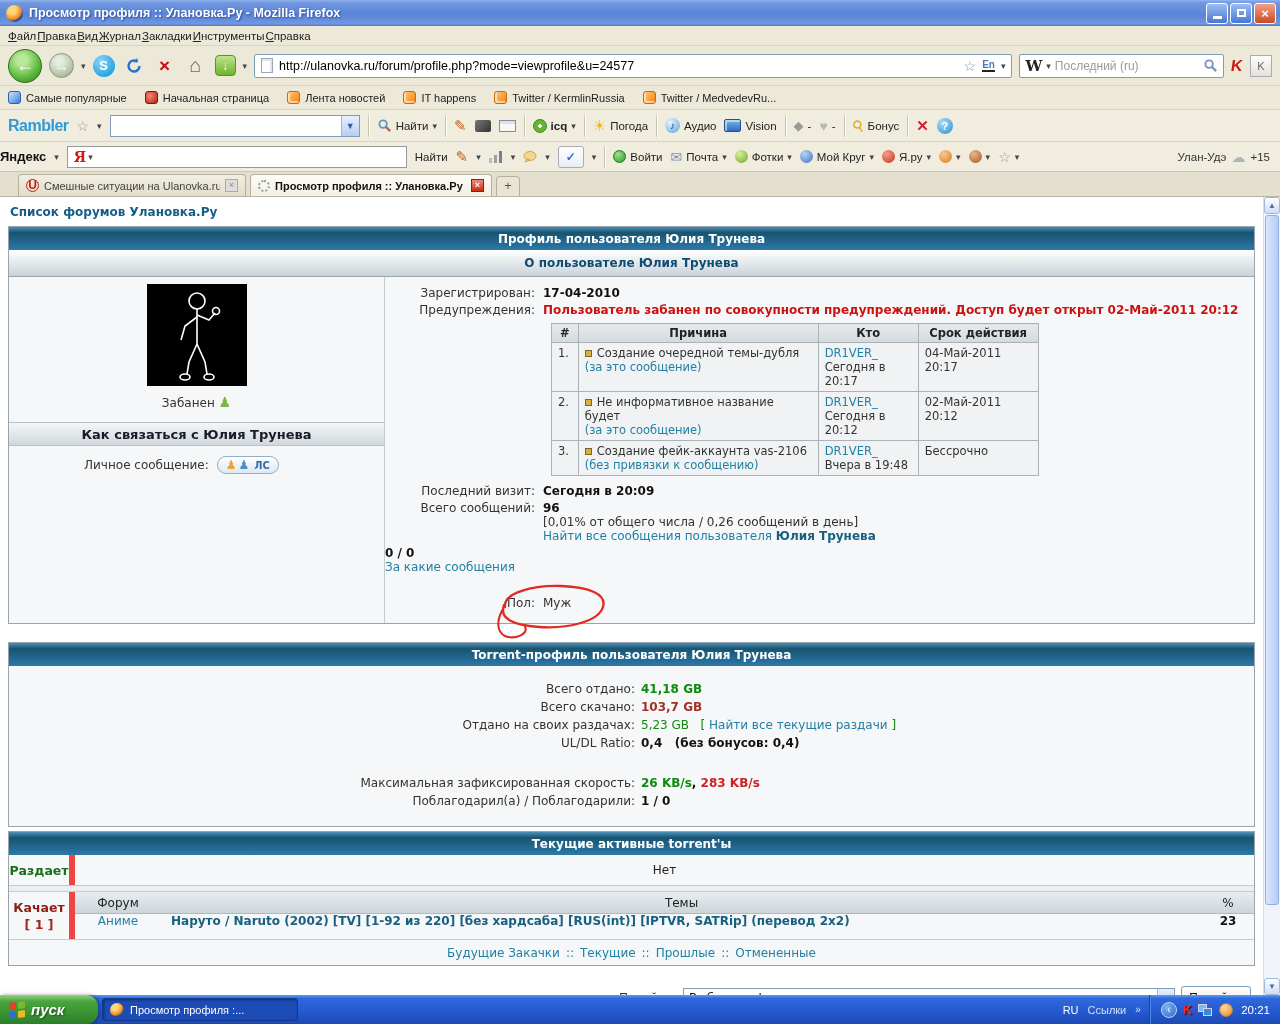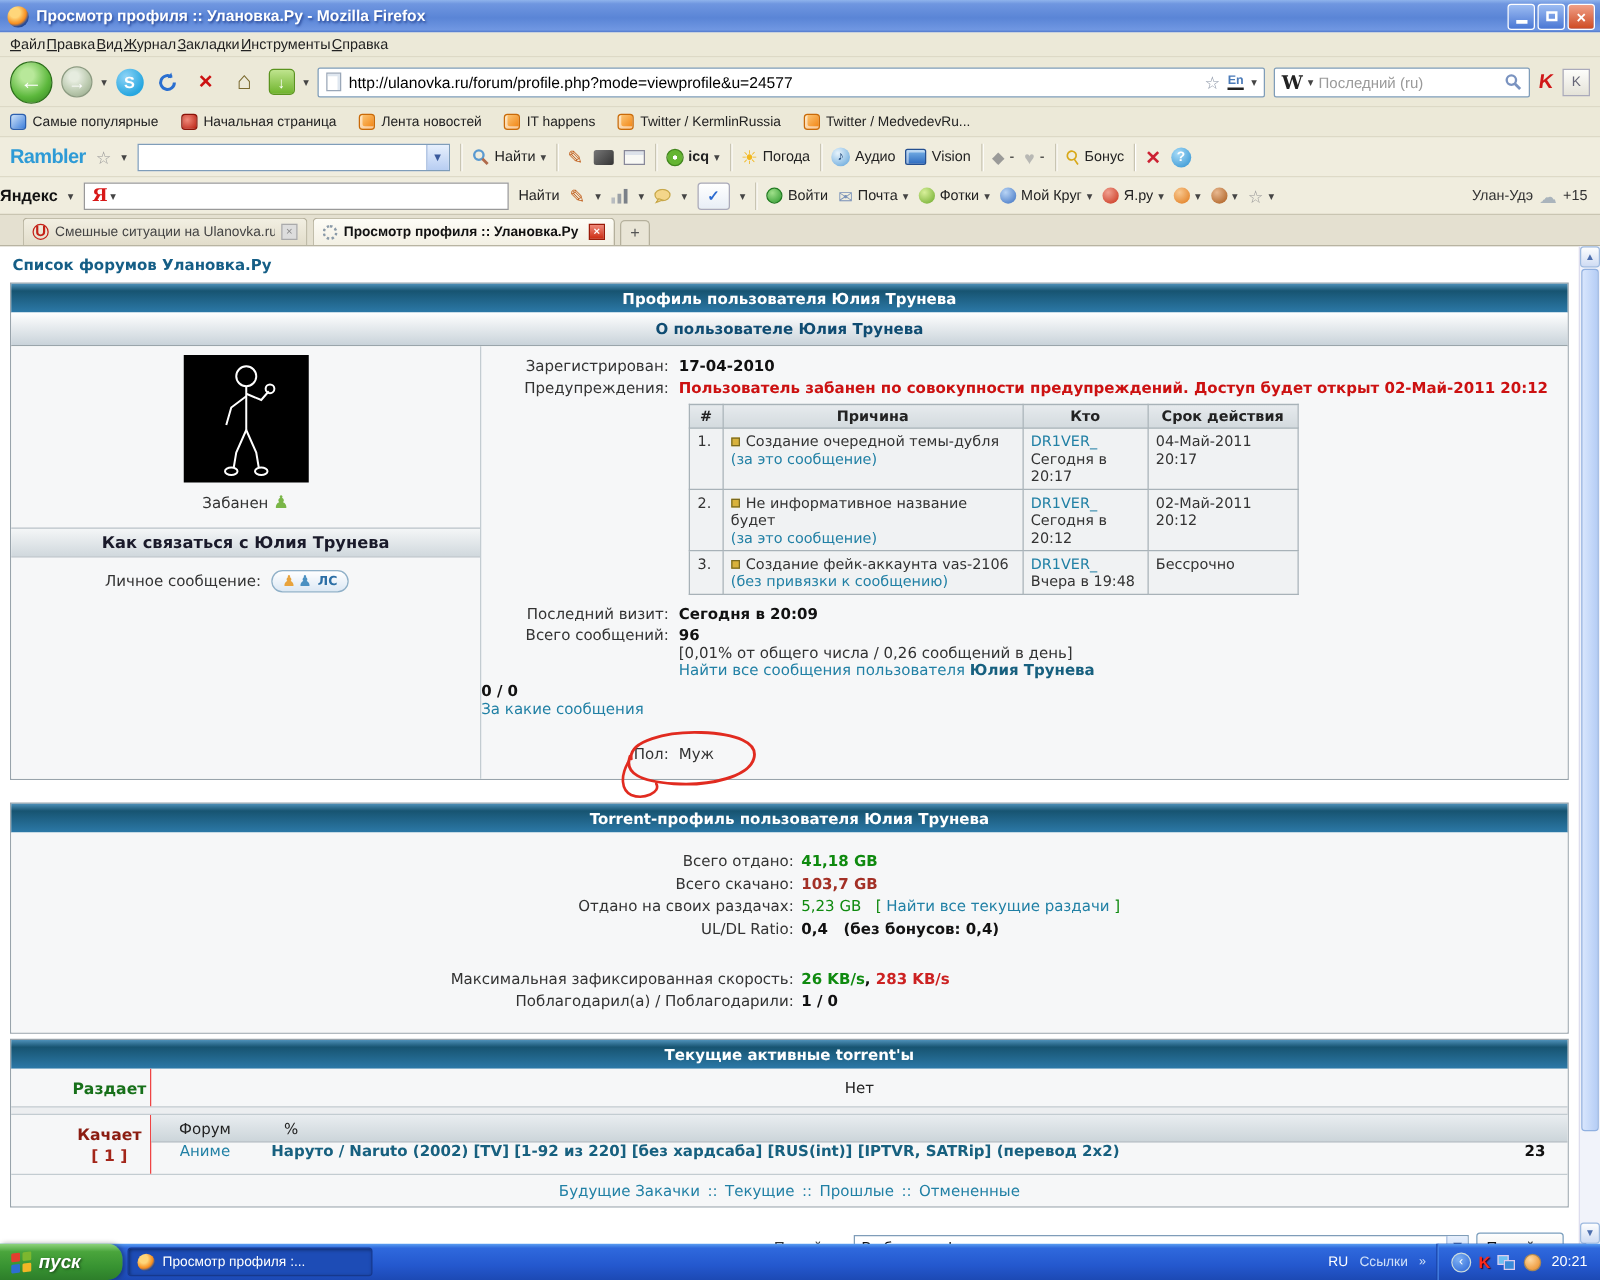--- a/index.html
+++ b/index.html
@@ -143,21 +143,21 @@
   .trow { display:flex; margin:4px 0; }
   .tlabel { width:632px; text-align:right; padding-right:6px; flex:none; color:#333; }
   .tvalue { flex:1; font-weight:bold; color:#111; }
   .green { color:#0f8a0f; }
   .greenb { color:#0f8a0f; font-weight:bold; }
   .dred { color:#a33026; }
   .bred { color:#cc2222; }
   .gap18 { height:18px; }
 
   .seed-row { display:flex; background:#f6f7f8; min-height:30px; }
-  .side-cell { width:66px; border-right:1px solid #ef4444; display:flex; flex-direction:column; align-items:center; justify-content:center; font-size:12.5px; font-weight:bold; flex:none;margin-left:46px; }
+  .side-cell { width:66px; border-right:6px solid #ef4444; display:flex; flex-direction:column; align-items:center; justify-content:center; font-size:12.5px; font-weight:bold; flex:none; }
   .seed-label { color:#17701a; }
   .leech-label { color:#8b1d12; }
   .leech-count { color:#a3261a; font-weight:bold; margin-top:2px; }
   .seed-value { flex:1; display:flex; align-items:center; justify-content:center; color:#222; }
   .mini-spacer { height:7px; background:#eceef0; border-top:1px solid #c3ccd1; border-bottom:1px solid #c3ccd1; }
   .leech-row { display:flex; background:#f6f7f8; }
   .lt { flex:1; }
   .lt-head { display:flex; height:22px; background:linear-gradient(#e9edf0,#ccd5da); border-bottom:1px solid #aeb8be; align-items:center; color:#222; }
   .lt-row { display:flex; min-height:25px; align-items:flex-start; }
   .c-forum { width:86px; text-align:center; flex:none; }
@@ -596,20 +596,21 @@
     </div>
     <div class="mini-spacer"></div>
     <div class="leech-row">
       <span class="side-cell">
         <span class="leech-label">Качает</span>
         <span class="leech-count">[ 1 ]</span>
       </span>
       <span class="lt">
         <span class="lt-head">
           <span class="c-forum">Форум</span>
+          <span class="c-topic center">Темы</span>
           <span class="c-pct">%</span>
         </span>
         <span class="lt-row">
           <a class="c-forum lnk">Аниме</a>
           <a class="c-topic topic-link">Наруто / Naruto (2002) [TV] [1-92 из 220] [без хардсаба] [RUS(int)] [IPTVR, SATRip] (перевод 2x2)</a>
           <span class="c-pct b">23</span>
         </span>
       </span>
     </div>
     <div class="active-footer">

